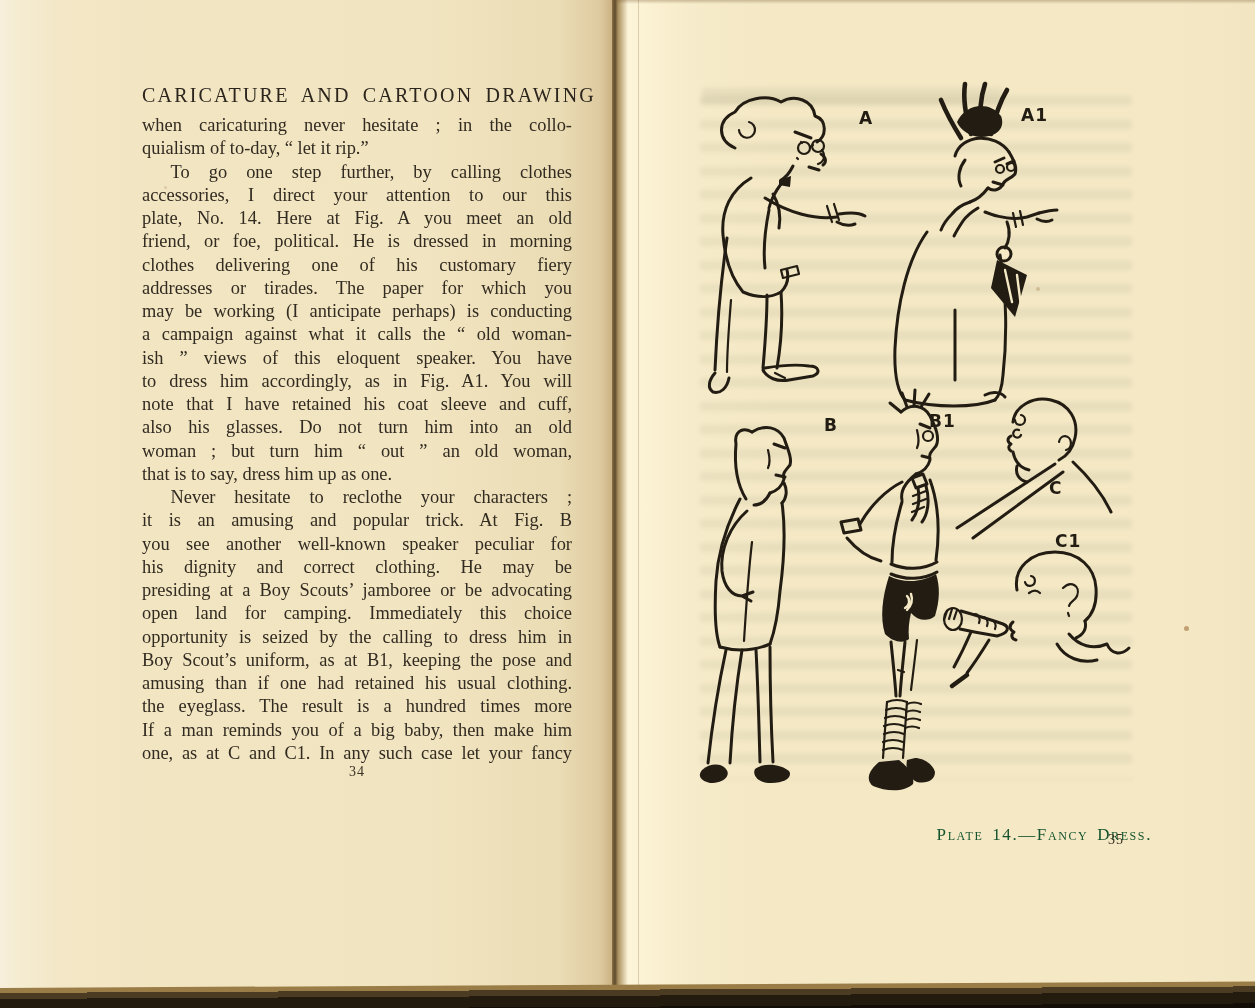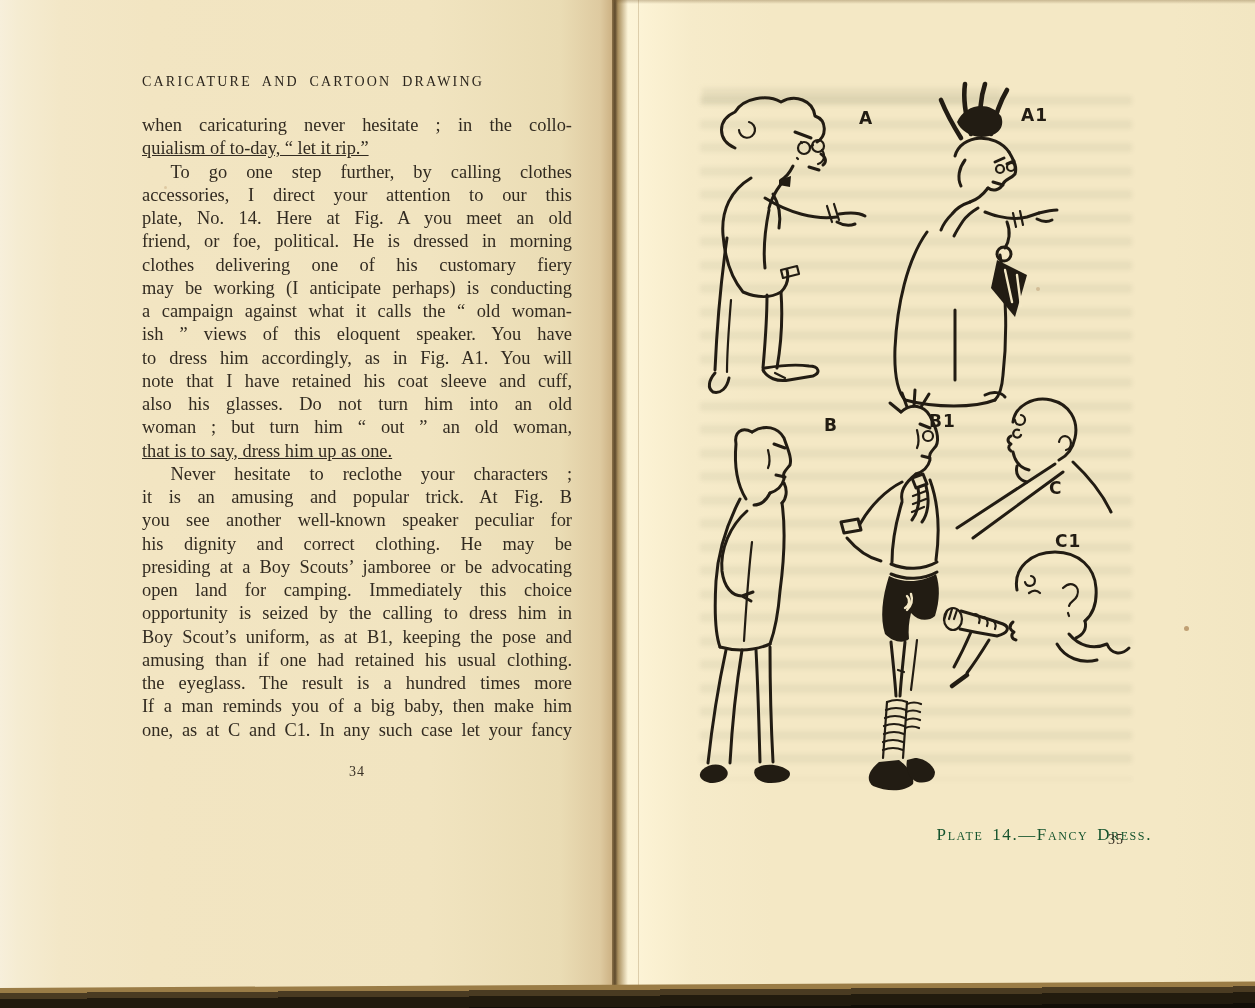--- a/index.html
+++ b/index.html
@@ -35,30 +35,30 @@
       rgba(118,122,92,.12) 0 9px, rgba(118,122,92,0) 9px 23.5px);
     filter:blur(2.2px);opacity:.75;pointer-events:none;
   }
   .show-through2{
     position:absolute;left:702px;top:88px;width:300px;height:16px;
     background:rgba(118,122,92,.10);filter:blur(2.5px);pointer-events:none;
   }
   .speck{position:absolute;border-radius:50%;background:rgba(150,100,50,.55);}
   
   .heading{
-    position:absolute;left:142px;top:74px;width:430px;
-    text-align:left;font-size:14px;letter-spacing:2.2px;word-spacing:5px;
+    position:absolute;left:142px;top:84px;width:430px;
+    text-align:left;font-size:20px;letter-spacing:2.2px;word-spacing:5px;
     color:#2b251d;white-space:nowrap;
   }
   .body-text{position:absolute;left:142px;top:114px;width:430px;font-size:18.4px;color:#322b21;}
   .body-text .line{
     height:23.25px;line-height:23.25px;
     text-align:justify;text-align-last:justify;
   }
-  .body-text .line.last{text-align-last:left;text-decoration:underline;}
+  .body-text .line.last{text-align-last:left;}
   .body-text .line.indent{text-indent:1.55em;}
   .pagenum{position:absolute;font-size:14px;color:#3a3226;letter-spacing:1px;}
   .pagenum-left{left:142px;top:764px;width:430px;text-align:center;}
   .pagenum-right{left:692px;top:832px;width:432px;text-align:right;}
   .caption{
     position:absolute;left:672px;top:825px;width:480px;text-align:right;
     font-variant:small-caps;font-size:17px;letter-spacing:1.6px;word-spacing:3px;color:#14532d;
   }
   
   #plate{position:absolute;left:655px;top:70px;color:#221c13;}
@@ -93,20 +93,21 @@
 
   <div class="heading">CARICATURE AND CARTOON DRAWING</div>
   <div class="body-text" id="body-text">
       <div class="line">when caricaturing never hesitate ; in the collo-</div>
       <div class="line last">quialism of to-day, “ let it rip.”</div>
       <div class="line indent">To go one step further, by calling clothes</div>
       <div class="line">accessories, I direct your attention to our this</div>
       <div class="line">plate, No. 14.  Here at Fig. A you meet an old</div>
       <div class="line">friend, or foe, political.  He is dressed in morning</div>
       <div class="line">clothes delivering one of his customary fiery</div>
+      <div class="line">addresses or tirades.  The paper for which you</div>
       <div class="line">may be working (I anticipate perhaps) is conducting</div>
       <div class="line">a campaign against what it calls the “ old woman-</div>
       <div class="line">ish ” views of this eloquent speaker.  You have</div>
       <div class="line">to dress him accordingly, as in Fig. A1.  You will</div>
       <div class="line">note that I have retained his coat sleeve and cuff,</div>
       <div class="line">also his glasses.  Do not turn him into an old</div>
       <div class="line">woman ; but turn him “ out ” an old woman,</div>
       <div class="line last">that is to say, dress him up as one.</div>
       <div class="line indent">Never hesitate to reclothe your characters ;</div>
       <div class="line">it is an amusing and popular trick.  At Fig. B</div>

